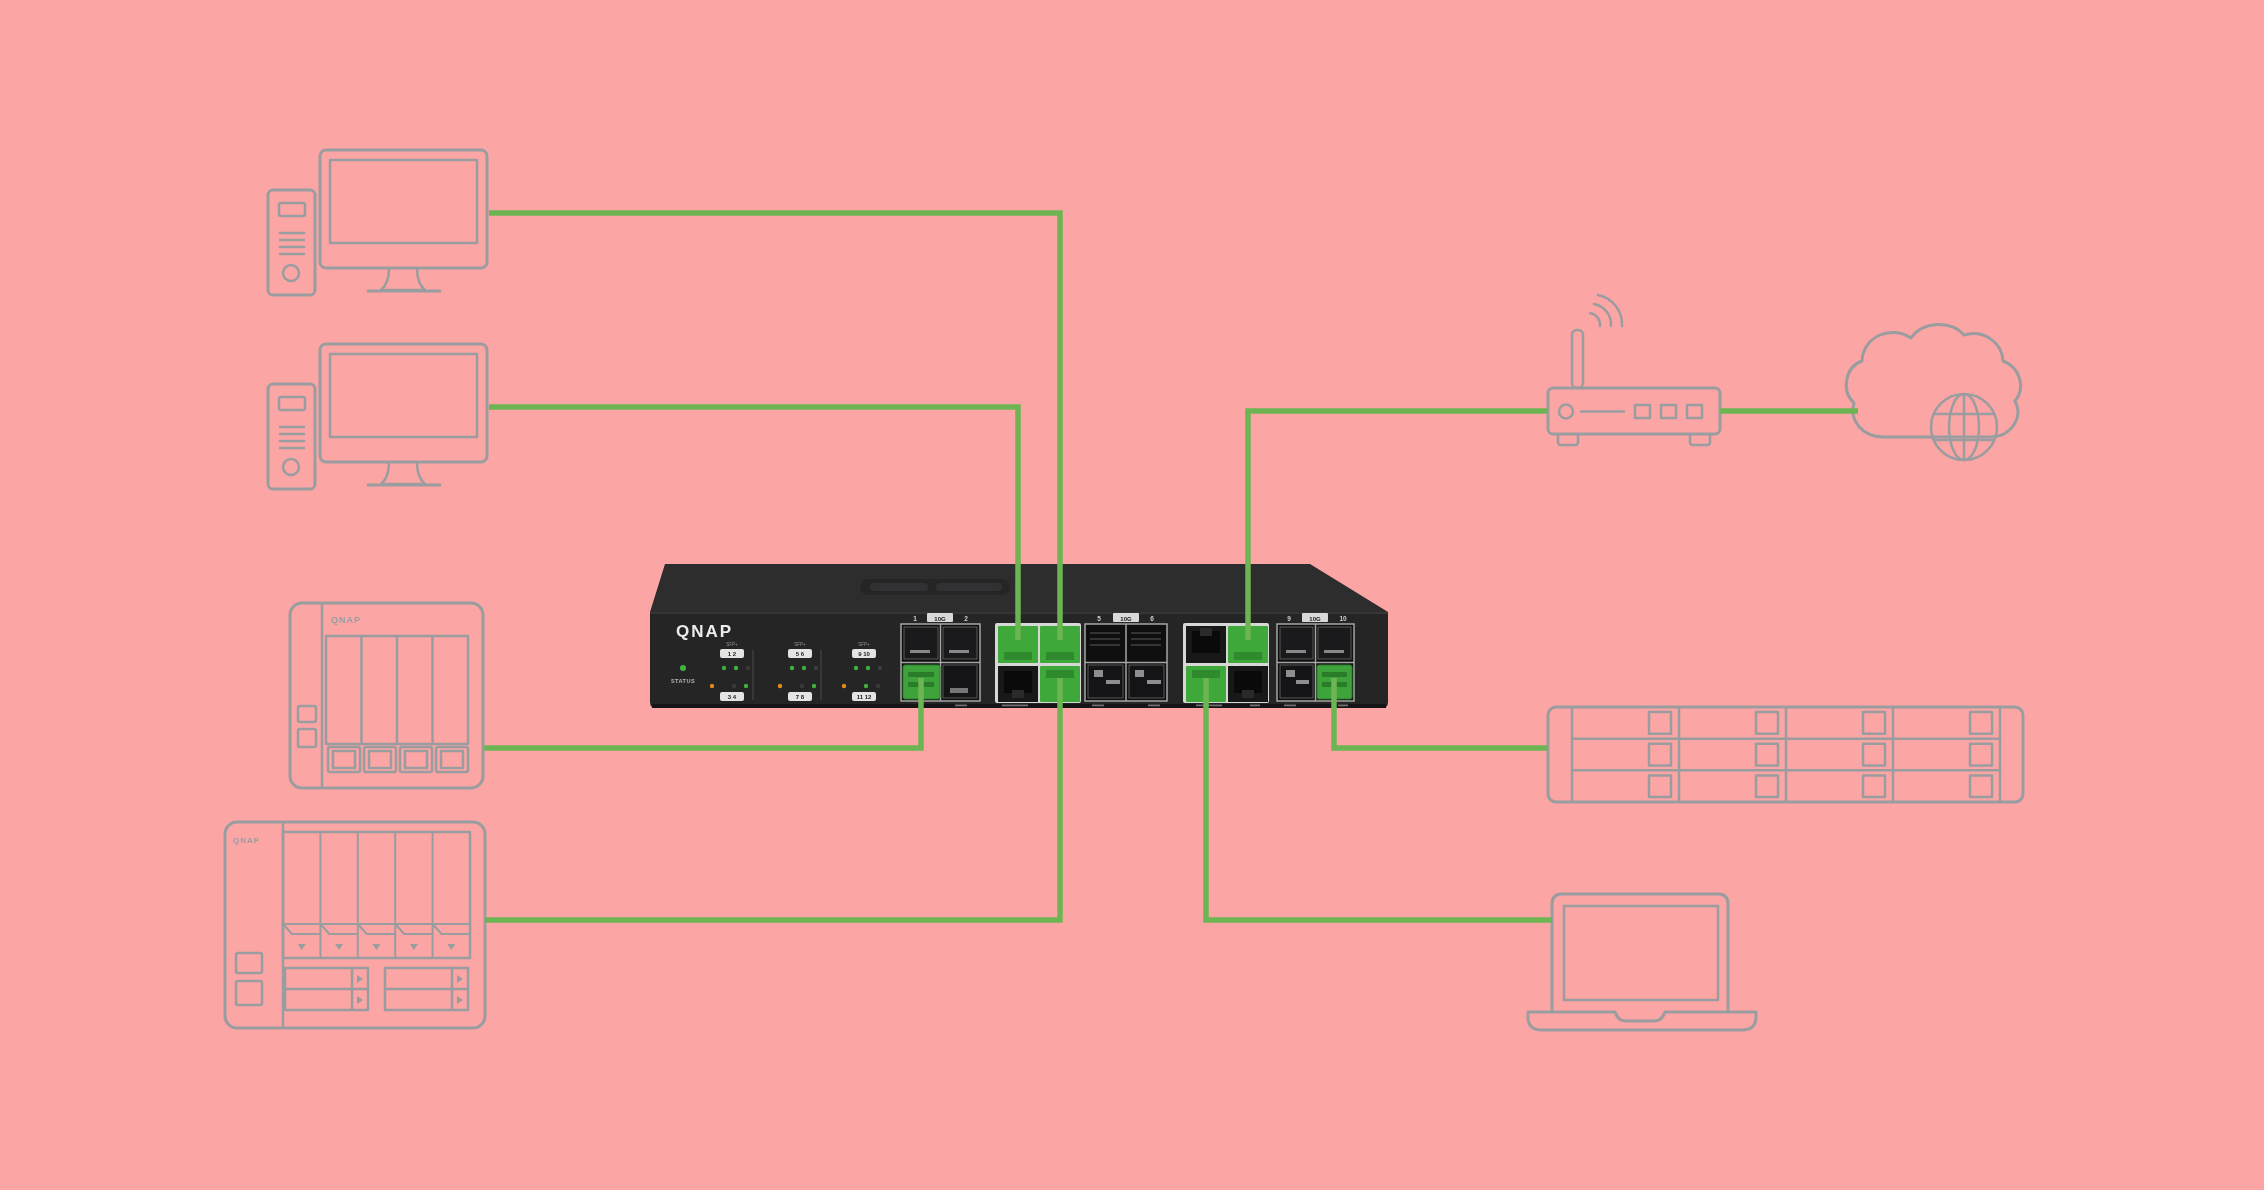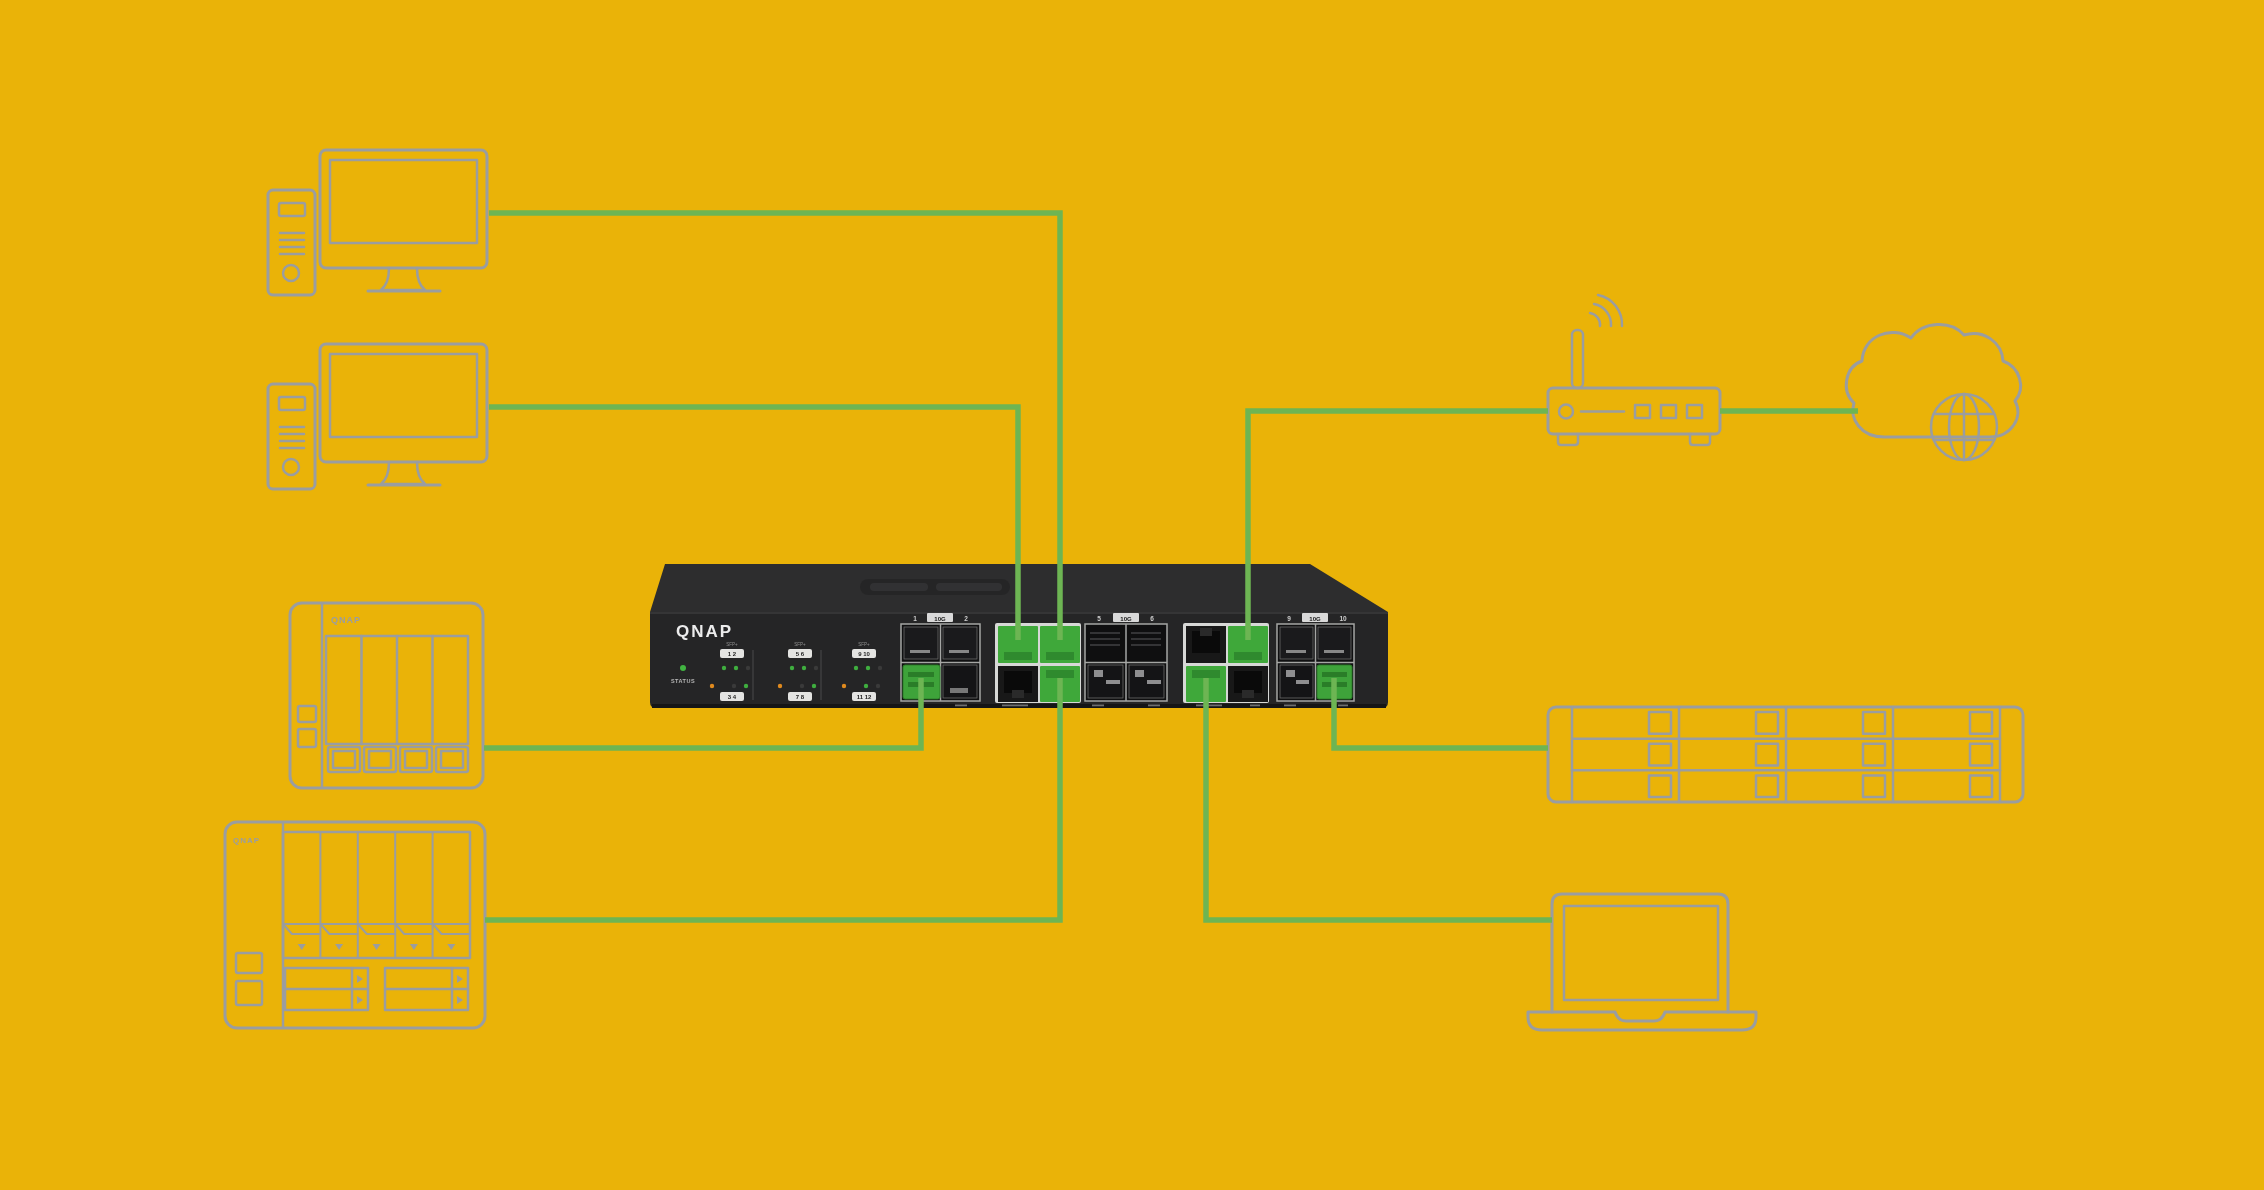--- a/index.html
+++ b/index.html
@@ -1,16 +1,16 @@
 <!DOCTYPE html>
 <html><head>
 <meta charset="utf-8">
 <style>
   html,body{margin:0;padding:0;background:#f3f4f2;}
-  .canvas{position:relative;width:2264px;height:1190px;background:#eab308;overflow:hidden;
+  .canvas{position:relative;width:2264px;height:1190px;background:#fca5a5;overflow:hidden;
           font-family:"Liberation Sans",sans-serif;}
   svg{position:absolute;left:0;top:0;}
   svg text{font-family:"Liberation Sans","DejaVu Sans",sans-serif;}
   .qnap-logo{font-weight:bold;letter-spacing:2px;}
   .nas-logo{font-weight:bold;letter-spacing:1px;}
   .micro{font-weight:bold;}
 </style>
 </head>
 <body>
 

